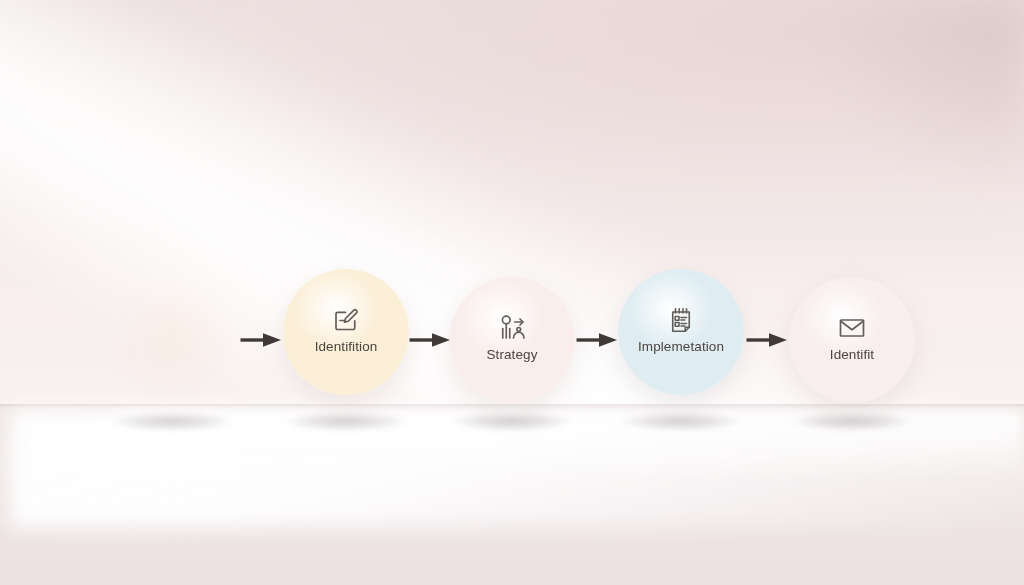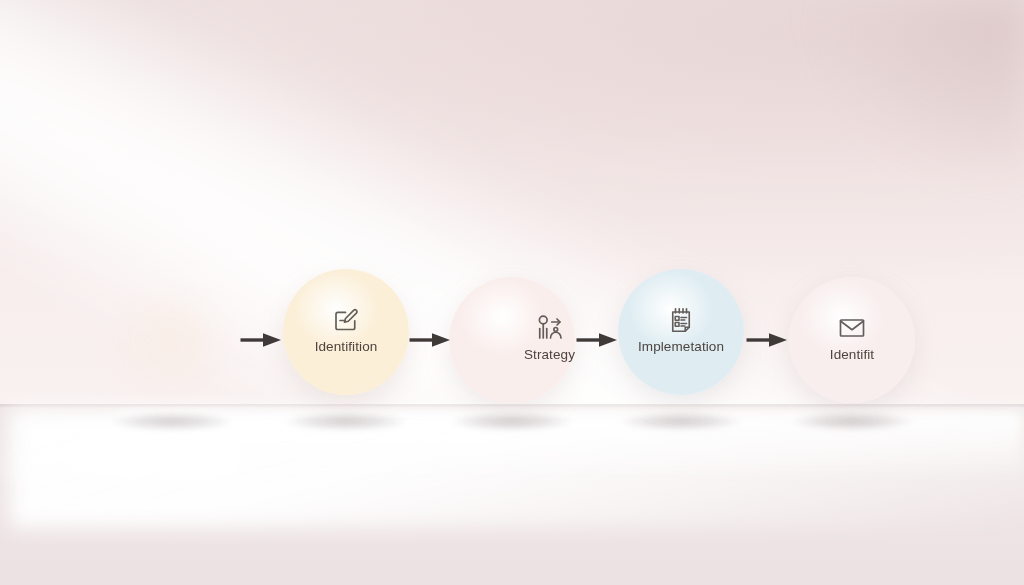--- a/index.html
+++ b/index.html
@@ -207,21 +207,21 @@
           <span class="icon">
             <svg viewBox="0 0 24 24" fill="none" stroke="#4a433f" stroke-width="1.35" stroke-linecap="round" stroke-linejoin="round">
       <path d="M19 12.6V18.2a1.4 1.4 0 0 1-1.4 1.4H5.4A1.4 1.4 0 0 1 4 18.2V7.3a1.4 1.4 0 0 1 1.4-1.4h6.2"></path>
       <line x1="7.2" y1="12.4" x2="11.4" y2="12.4"></line>
       <path d="M20.3 4.2a1.6 1.6 0 0 1 0 2.3l-6.5 6.5-3 .8.8-3 6.5-6.5a1.6 1.6 0 0 1 2.2 0z"></path>
     </svg>
           </span>
           <div class="label">Identifition</div>
         </div>
       </div>
-      <div class="node" style="left: 449px; top: 277px; background: radial-gradient(60% 55% at 42% 32%, rgb(255, 255, 255) 0%, rgb(250, 238, 236) 55%, rgb(250, 238, 236) 100%); box-shadow: rgba(180, 160, 160, 0.18) 0px 10px 26px; align-items: flex-end;">
+      <div class="node" style="left: 449px; top: 277px; background: radial-gradient(60% 55% at 42% 32%, rgb(255, 255, 255) 0%, rgb(250, 238, 236) 55%, rgb(250, 238, 236) 100%); box-shadow: rgba(180, 160, 160, 0.18) 0px 10px 26px;">
         <div class="node-inner">
           <span class="icon">
             <svg viewBox="0 0 24 24" fill="none" stroke="#4a433f" stroke-width="1.35" stroke-linecap="round" stroke-linejoin="round">
       <circle cx="7.4" cy="5.6" r="3.1"></circle>
       <line x1="7.4" y1="9.2" x2="7.4" y2="20"></line>
       <line x1="4.6" y1="12.4" x2="4.6" y2="20"></line>
       <line x1="10.2" y1="12.4" x2="10.2" y2="20"></line>
       <path d="M13.2 20c0-2.6 1.9-4.6 4.2-4.6s4.2 2 4.2 4.6"></path>
       <circle cx="17.4" cy="13.1" r="1.5"></circle>
       <path d="M14.2 7.2h6.4"></path>

